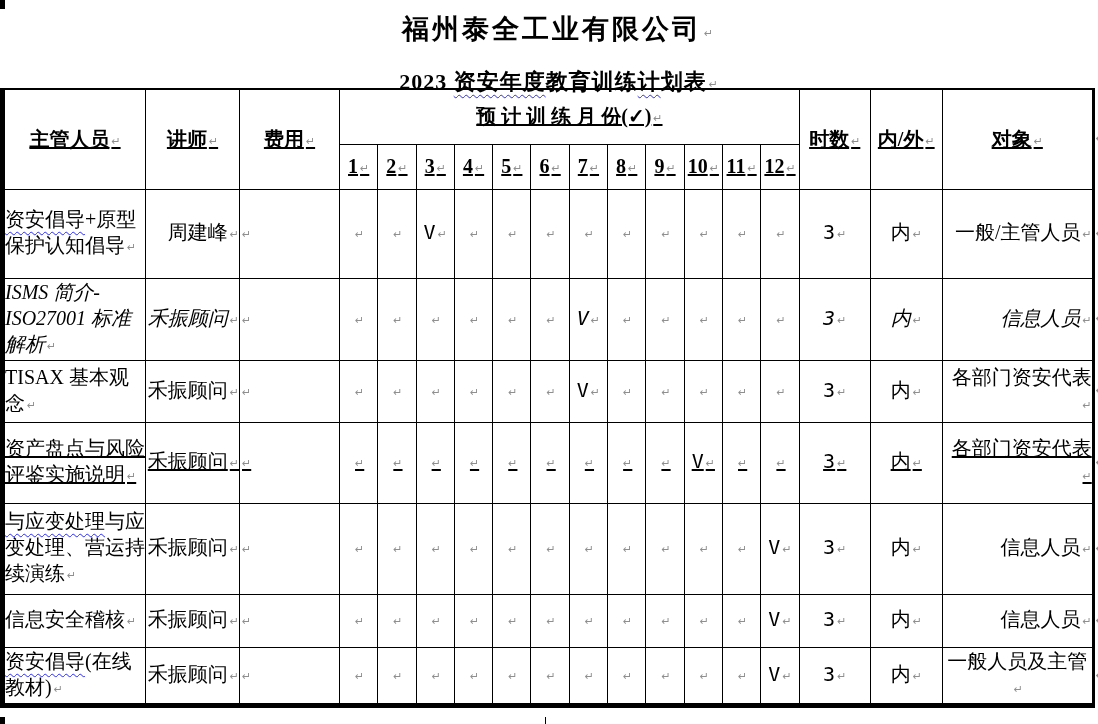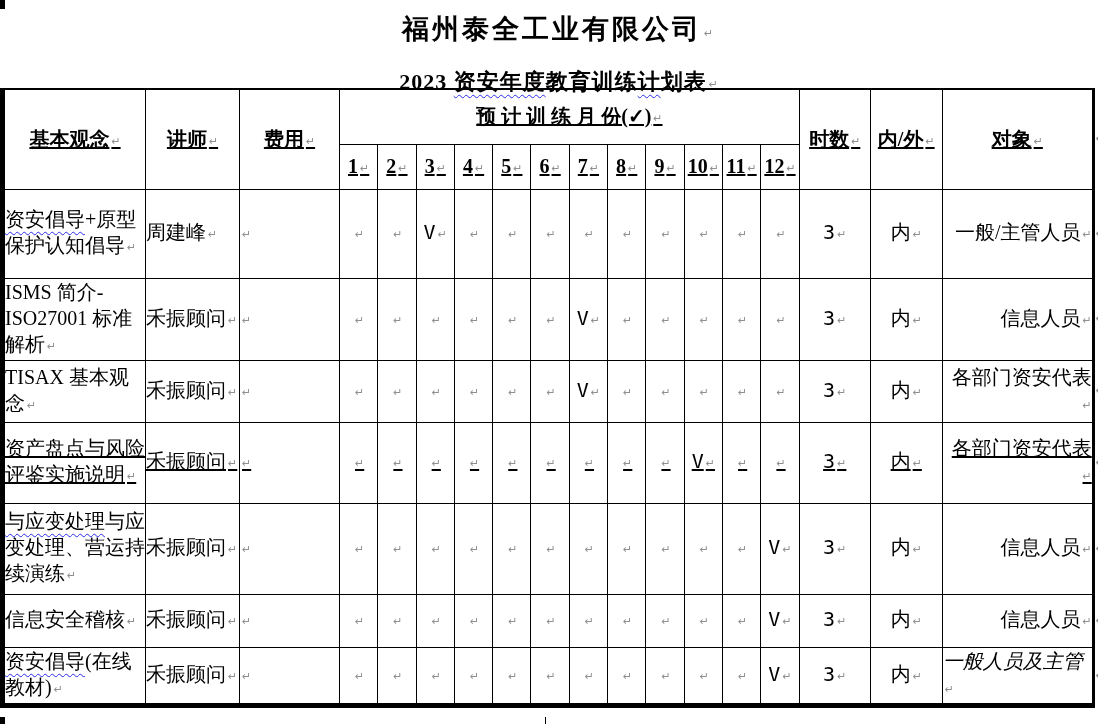--- a/index.html
+++ b/index.html
@@ -31,29 +31,29 @@
   #plan th,#plan td{border:1px solid #000;padding:0;overflow:hidden;}
   #plan th{font-size:20px;font-weight:bold;text-decoration:underline;}
   #plan td{font-size:20px;font-weight:normal;line-height:26px;}
 
   tr.hrow1{height:55px;}
   tr.hrow2{height:45px;}
   tr.hrow2 th{border-bottom:3px solid #000;}
   th.hspan{border-bottom:3px solid #000;}
 
   td.c-course{text-align:left;padding:2px 10px 2px 5px;}
-  td.c-instr{text-align:left;padding-left:5px;}
+  td.c-instr{text-align:right;padding-left:5px;}
   td.c-fee{text-align:left;padding-left:6px;}
   td.c-month{text-align:center;font-family:"DejaVu Sans Mono","Liberation Mono",monospace;font-size:19px;}
   td.c-hours{text-align:center;font-family:"DejaVu Sans Mono","Liberation Mono",monospace;font-size:19px;}
   td.c-inout{text-align:center;}
   td.c-target{text-align:right;padding:2px 20px 2px 6px;}
-  td.c-target.centered{text-align:left;font-style:italic;}
-
-  tr.r0{height:89px;} tr.r1{height:80px;} tr.r2{height:62px;} tr.r3{height:81px;text-decoration:underline;}
+  td.c-target.centered{text-align:center;}
+
+  tr.r0{height:89px;} tr.r1{height:80px;font-style:italic;} tr.r2{height:62px;} tr.r3{height:81px;text-decoration:underline;}
   tr.r4{height:91px;} tr.r5{height:53px;} tr.r6{height:53px;}
   tr.r0 td{border-bottom:3px solid #000;}
   tr.r5 td{border-bottom:2px solid #000;}
 
   .row-end-mark{position:absolute;font-family:"DejaVu Sans",sans-serif;font-size:11px;color:#8f8f8f;}
 
   
   .sliver-left{position:absolute;left:0;top:717px;width:5px;height:7px;background:#000;}
   .sliver-line{position:absolute;left:545px;top:717px;width:1px;height:7px;background:#000;}
 </style>
@@ -84,21 +84,21 @@
       <col style="width:38.3px">
         <col style="width:38.3px">
         <col style="width:38.3px">
         <col style="width:38.3px">
       <col style="width:71px">
         <col style="width:72px">
         <col style="width:151px">
     </colgroup>
     <thead>
       <tr class="hrow1">
-        <th rowspan="2" class="hspan"><span>基本观念</span><span class="pmark">↵</span></th>
+        <th rowspan="2" class="hspan"><span>主管人员</span><span class="pmark">↵</span></th>
         <th rowspan="2" class="hspan"><span>讲师</span><span class="pmark">↵</span></th>
         <th rowspan="2" class="hspan"><span>费用</span><span class="pmark">↵</span></th>
         <th colspan="12"><span>预 计 训 练 月 份(✓)</span><span class="pmark">↵</span></th>
         <th rowspan="2" class="hspan"><span>时数</span><span class="pmark">↵</span></th>
         <th rowspan="2" class="hspan"><span>内/外</span><span class="pmark">↵</span></th>
         <th rowspan="2" class="hspan"><span>对象</span><span class="pmark">↵</span></th>
       </tr>
       <tr class="hrow2" id="month-header-row">
           <th><span>1</span><span class="pmark">↵</span></th>
           <th><span>2</span><span class="pmark">↵</span></th>

